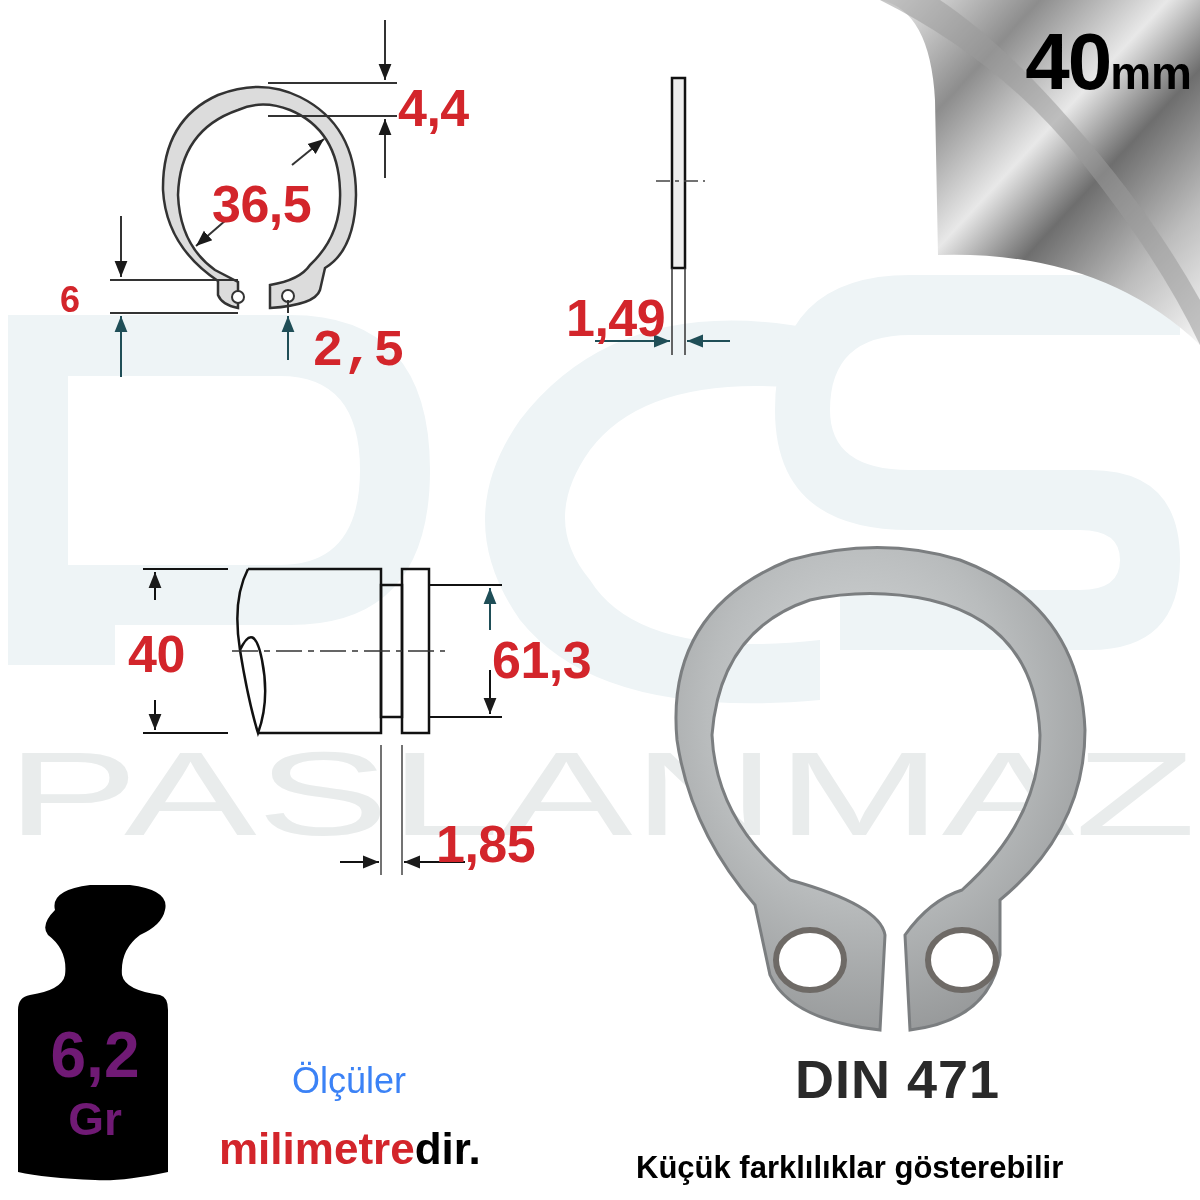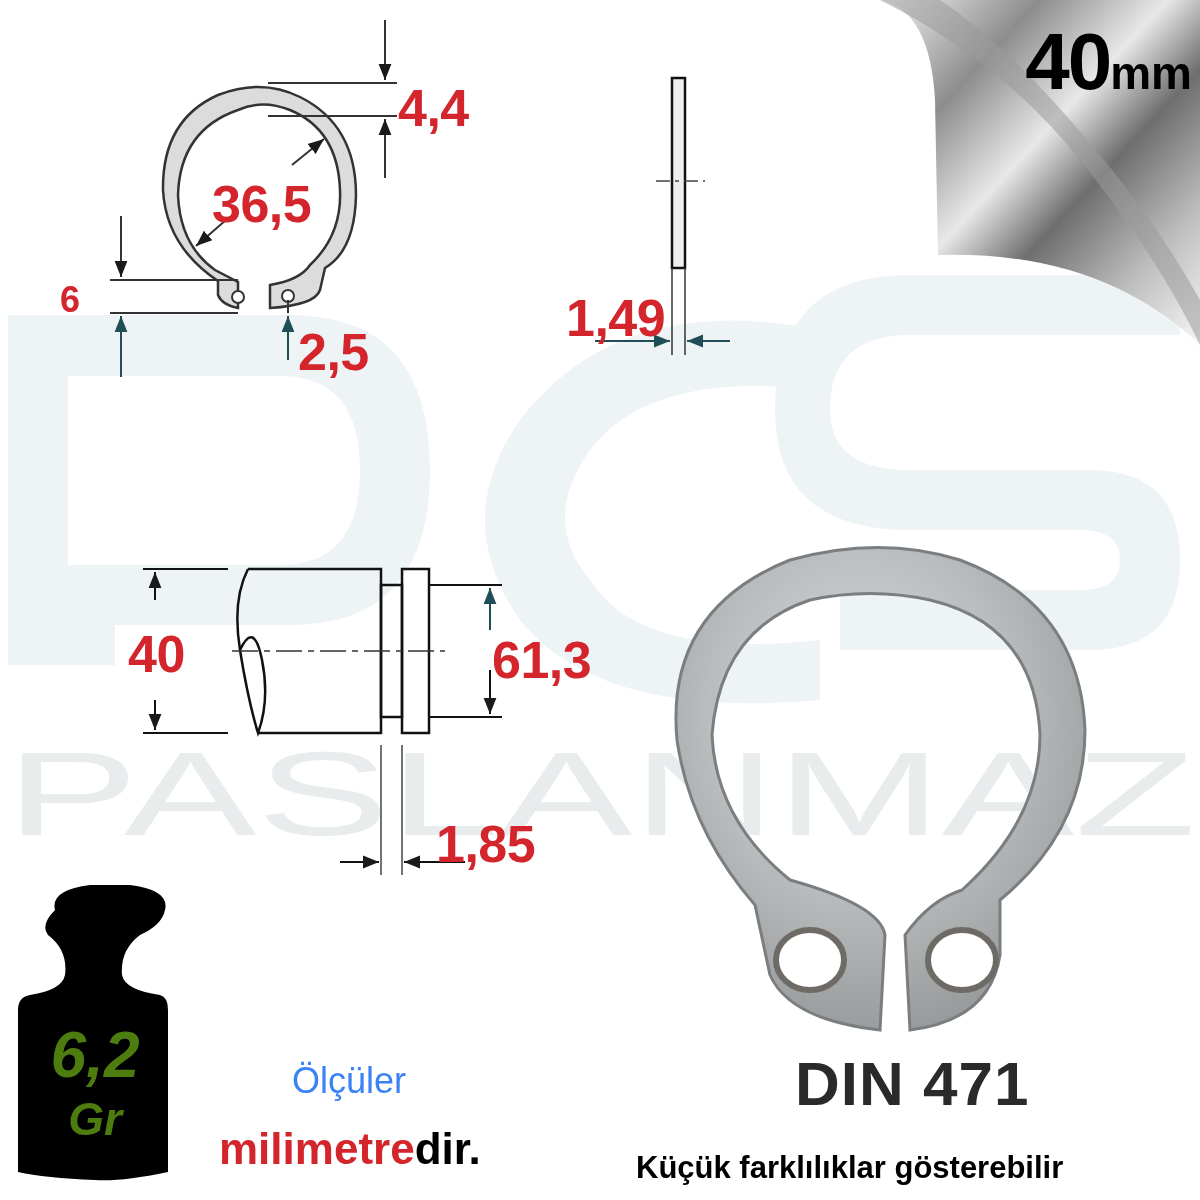--- a/index.html
+++ b/index.html
@@ -2,26 +2,26 @@
 <html><head>
 <meta charset="utf-8">
 <style>
   html, body { margin: 0; padding: 0; }
   body { width: 1200px; height: 1200px; background: #ffffff; position: relative; overflow: hidden; font-family: "Liberation Sans", sans-serif; }
   .svg-layer { position: absolute; left: 0; top: 0; width: 1200px; height: 1200px; }
   .dim { position: absolute; color: #d3252b; font-weight: bold; font-family: "Liberation Sans", sans-serif; font-size: 52px; line-height: 1; letter-spacing: -0.5px; }
   .title-size { position: absolute; right: 8px; top: 10px; font-weight: bold; color: #000; line-height: 1; margin-top: 12px; }
   .title-size .num { font-size: 80px; letter-spacing: -2px; }
   .title-size .unit { font-size: 46px; }
-  .weight-num { position: absolute; left: 20px; width: 150px; text-align: center; color: #4d7c0f; font-weight: bold; font-style: italic; }
+  .weight-num { position: absolute; left: 20px; width: 150px; text-align: center; color: #701a75; font-weight: bold; }
   .note1 { position: absolute; left: 292px; top: 1060px; font-size: 36px; font-weight: normal; color: #3b82f6; }
   .note2 { position: absolute; left: 203px; top: 1124px; font-size: 44px; font-weight: bold; }
   .note2 .red { color: #d3252b; margin-left: 16px; }
   .note2 .blk { color: #000; }
-  .din { position: absolute; left: 795px; top: 1048px; font-size: 62px; font-weight: bold; color: #2a2a2a; letter-spacing: 1px; }
+  .din { position: absolute; left: 795px; top: 1048px; font-size: 54px; font-weight: bold; color: #2a2a2a; letter-spacing: 1px; }
   .disclaimer { position: absolute; left: 636px; top: 1150px; font-size: 31px; font-weight: bold; color: #000; }
 </style>
 </head>
 <body>
 
 <svg class="svg-layer" viewBox="0 0 1200 1200">
   <defs>
     <linearGradient id="curlGrad" x1="0" y1="0" x2="1" y2="1">
       <stop offset="0" stop-color="#f4f4f4"></stop>
       <stop offset="0.25" stop-color="#8d8d8d"></stop>
@@ -120,21 +120,21 @@
   </g>
 </svg>
 
 <div class="title-size">
   <span class="num">40</span><span class="unit">mm</span>
 </div>
 
 <div class="dim" style="left:398px; top:82px;">4,4</div>
 <div class="dim" style="left:212px; top:178px;">36,5</div>
 <div class="dim" style="left:60px; top:282px; font-size:36px;">6</div>
-<div class="dim" style="left:298px; top:326px;">2,5</div>
+<div class="dim" style="left:312px; top:326px;font-family:Liberation Mono, monospace;">2,5</div>
 
 <div class="dim" style="left:566px; top:292px;">1,49</div>
 
 <div class="dim" style="left:128px; top:628px;">40</div>
 <div class="dim" style="left:492px; top:634px;">61,3</div>
 <div class="dim" style="left:436px; top:818px;">1,85</div>
 
 <div class="weight-num" style="top:1018px; font-size:64px;">6,2</div>
 <div class="weight-num" style="top:1092px; font-size:46px;">Gr</div>
 

